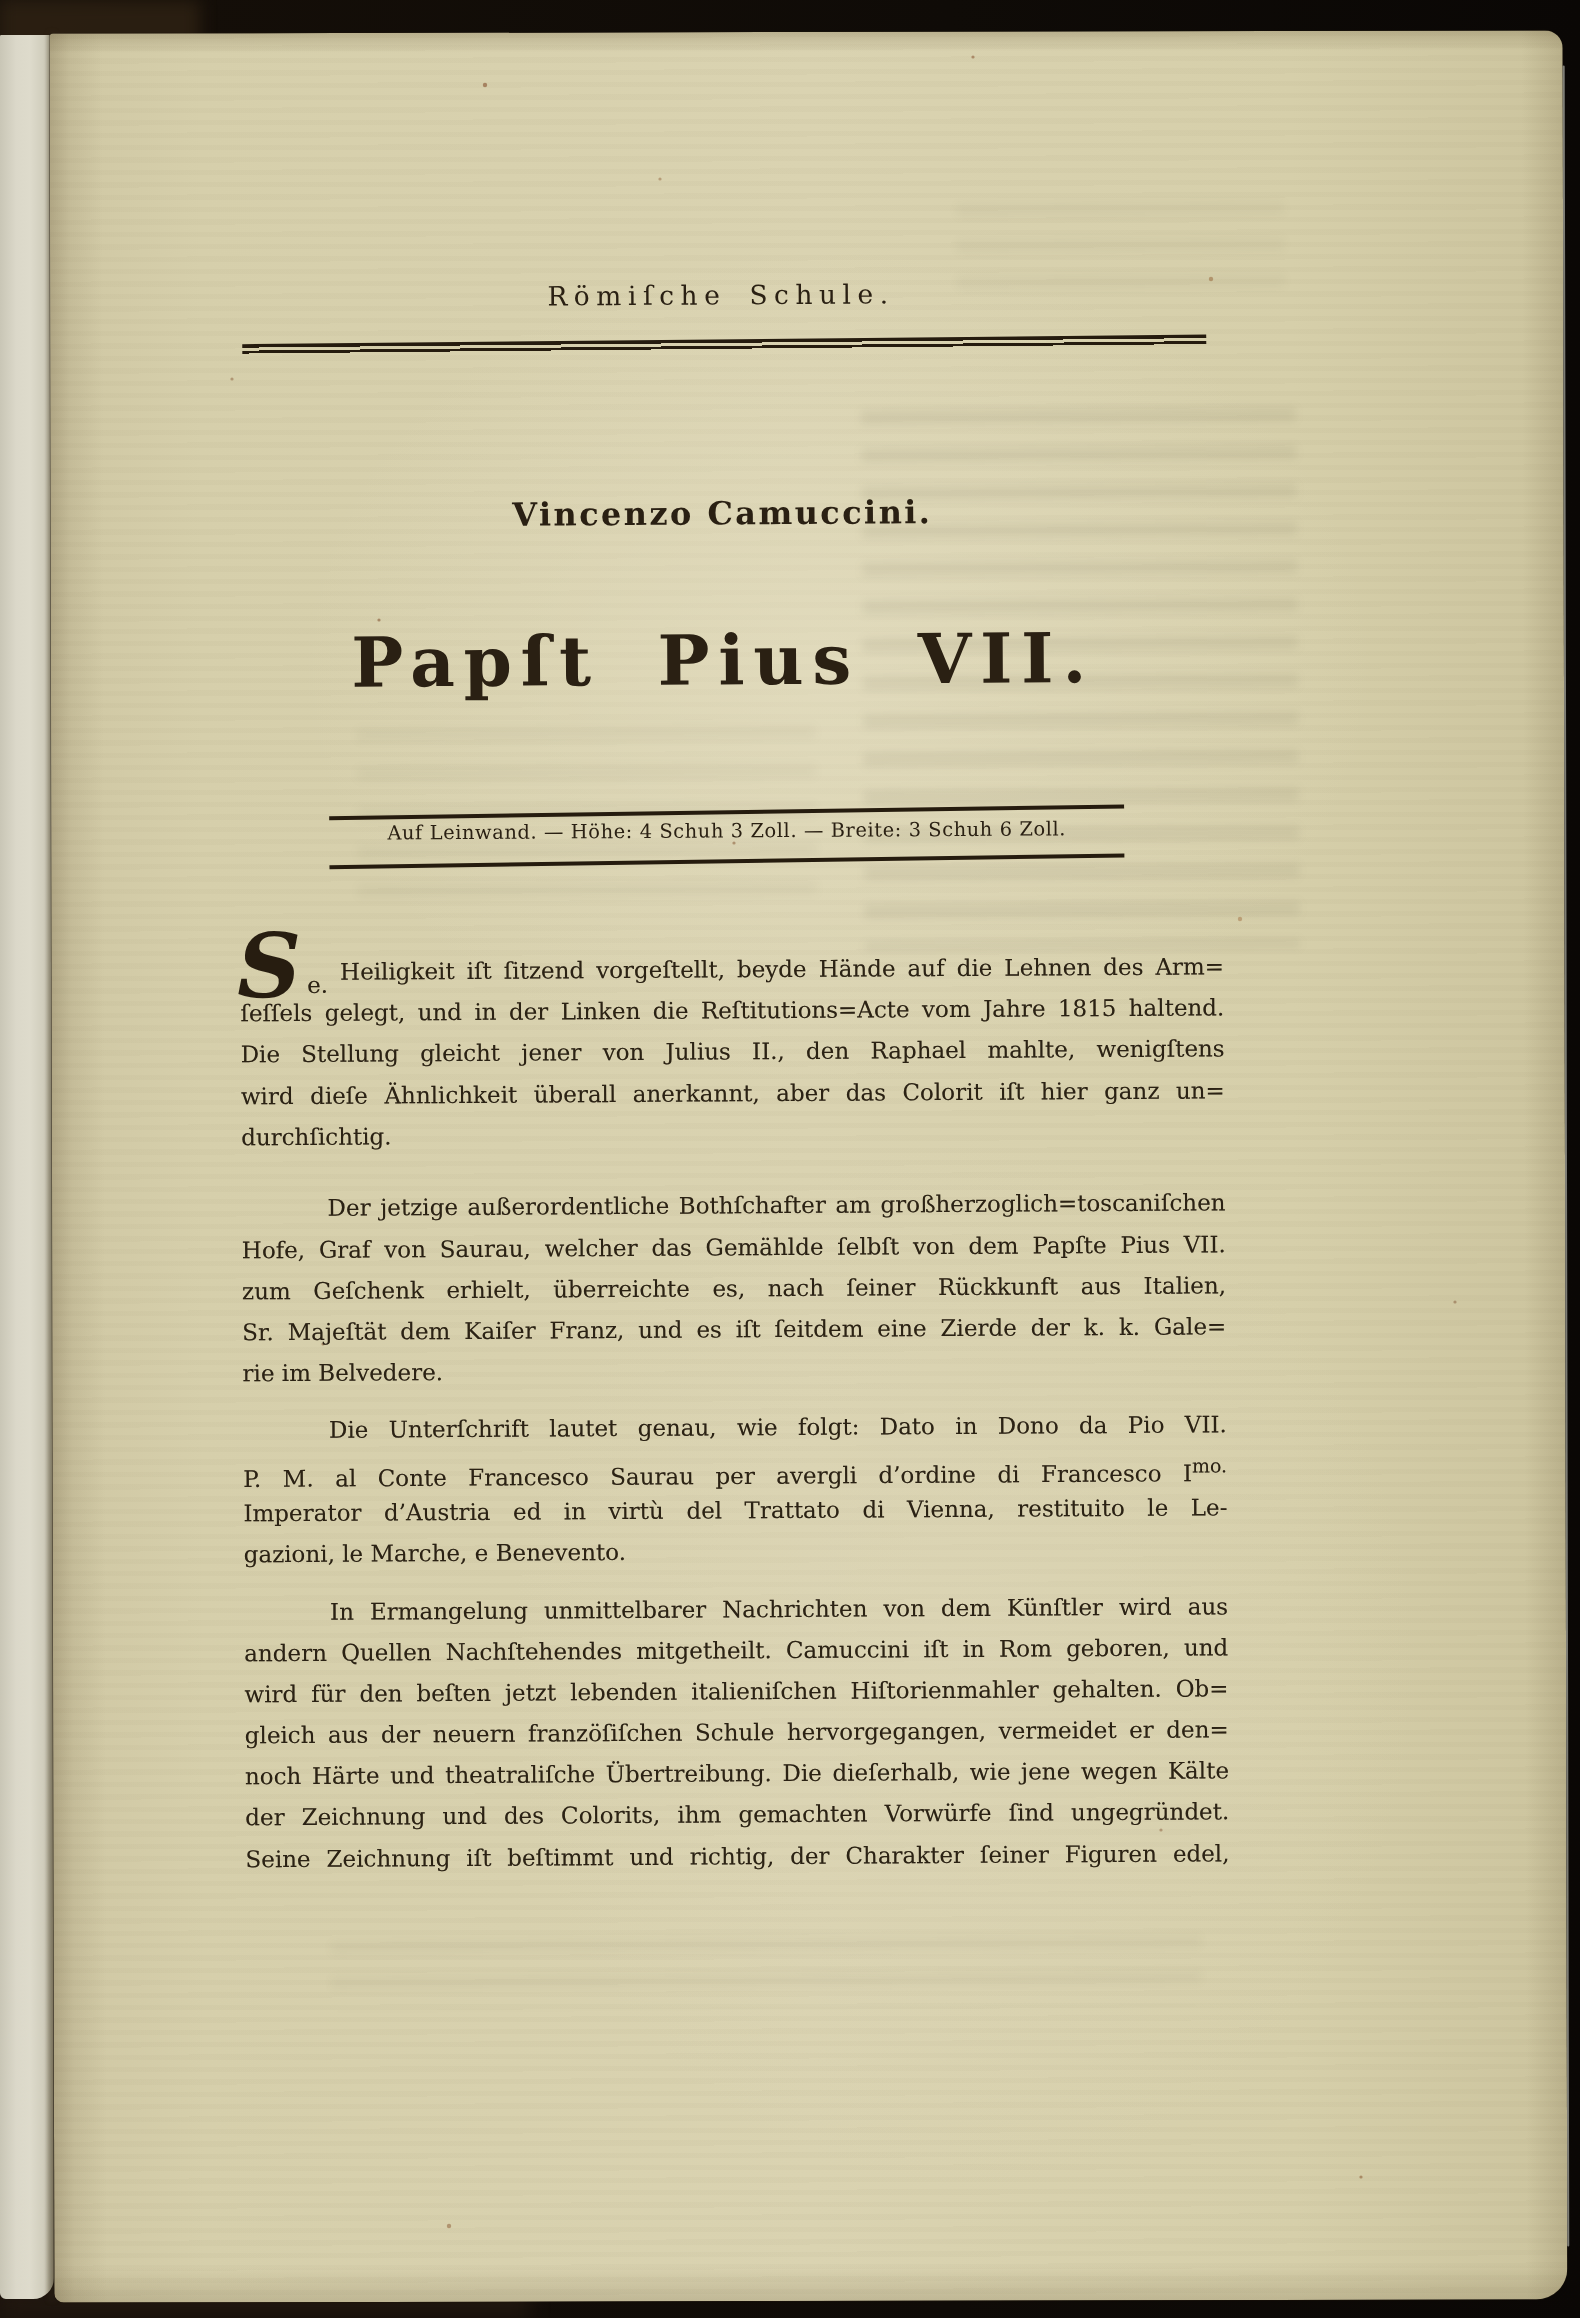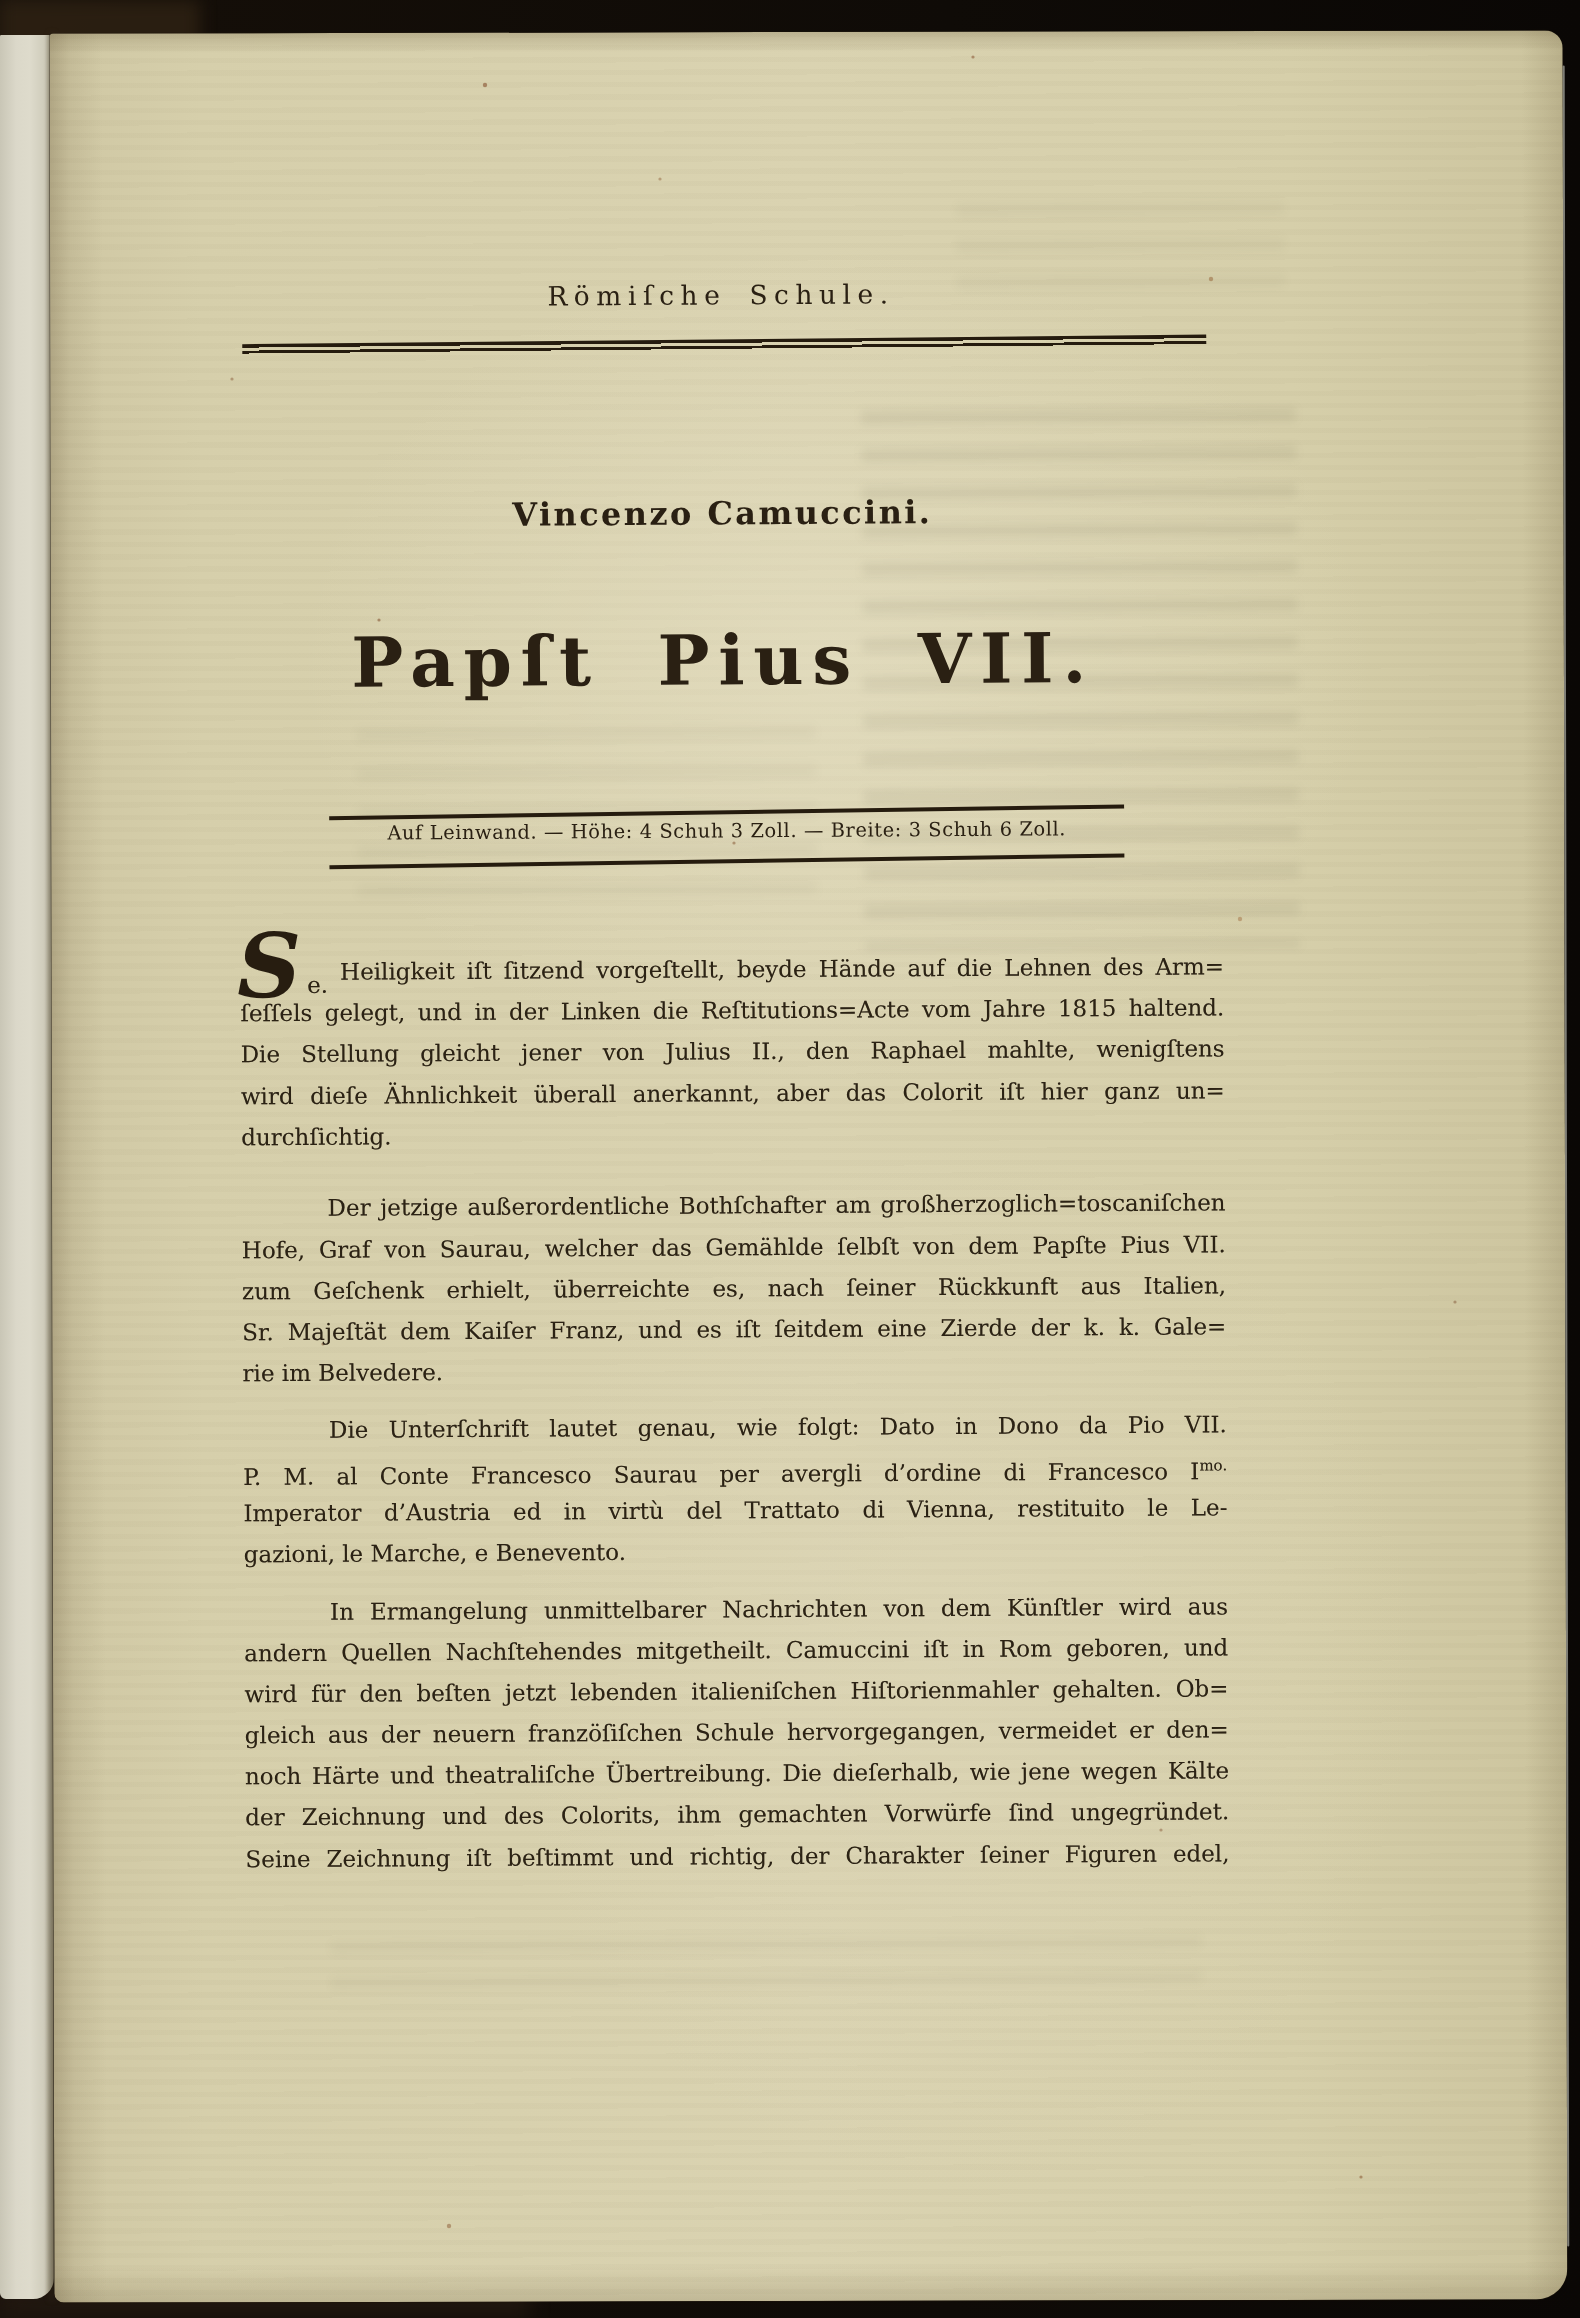--- a/index.html
+++ b/index.html
@@ -73,21 +73,21 @@
   .dim-bot{top:859px;}
   .dim-text{position:absolute;left:331px;width:795px;top:819px;
     font-size:19.4px;letter-spacing:0.6px;}
   .l{position:absolute;font-size:23px;line-height:41px;
     text-align:justify;text-align-last:justify;color:#2b2214;
     text-shadow:0 0 0.6px rgba(42,32,19,.35);}
   .l.short{text-align:left;text-align-last:left;}
   .dropcap{position:absolute;left:238px;top:918px;font-size:89px;line-height:1;
     font-style:italic;font-weight:bold;color:#271d10;}
   .lead-low{position:relative;top:13px;}
-  .sup{font-size:15px;vertical-align:super;letter-spacing:0;}
+  .sup{font-size:19px;vertical-align:super;letter-spacing:0;}
 </style>
 </head>
 <body>
 
 <div class="scene">
   <div class="spine-tint"></div>
   <div class="bottom-tint"></div>
   <div class="prev-edge"></div>
   <div class="edge-dark"></div>
 

